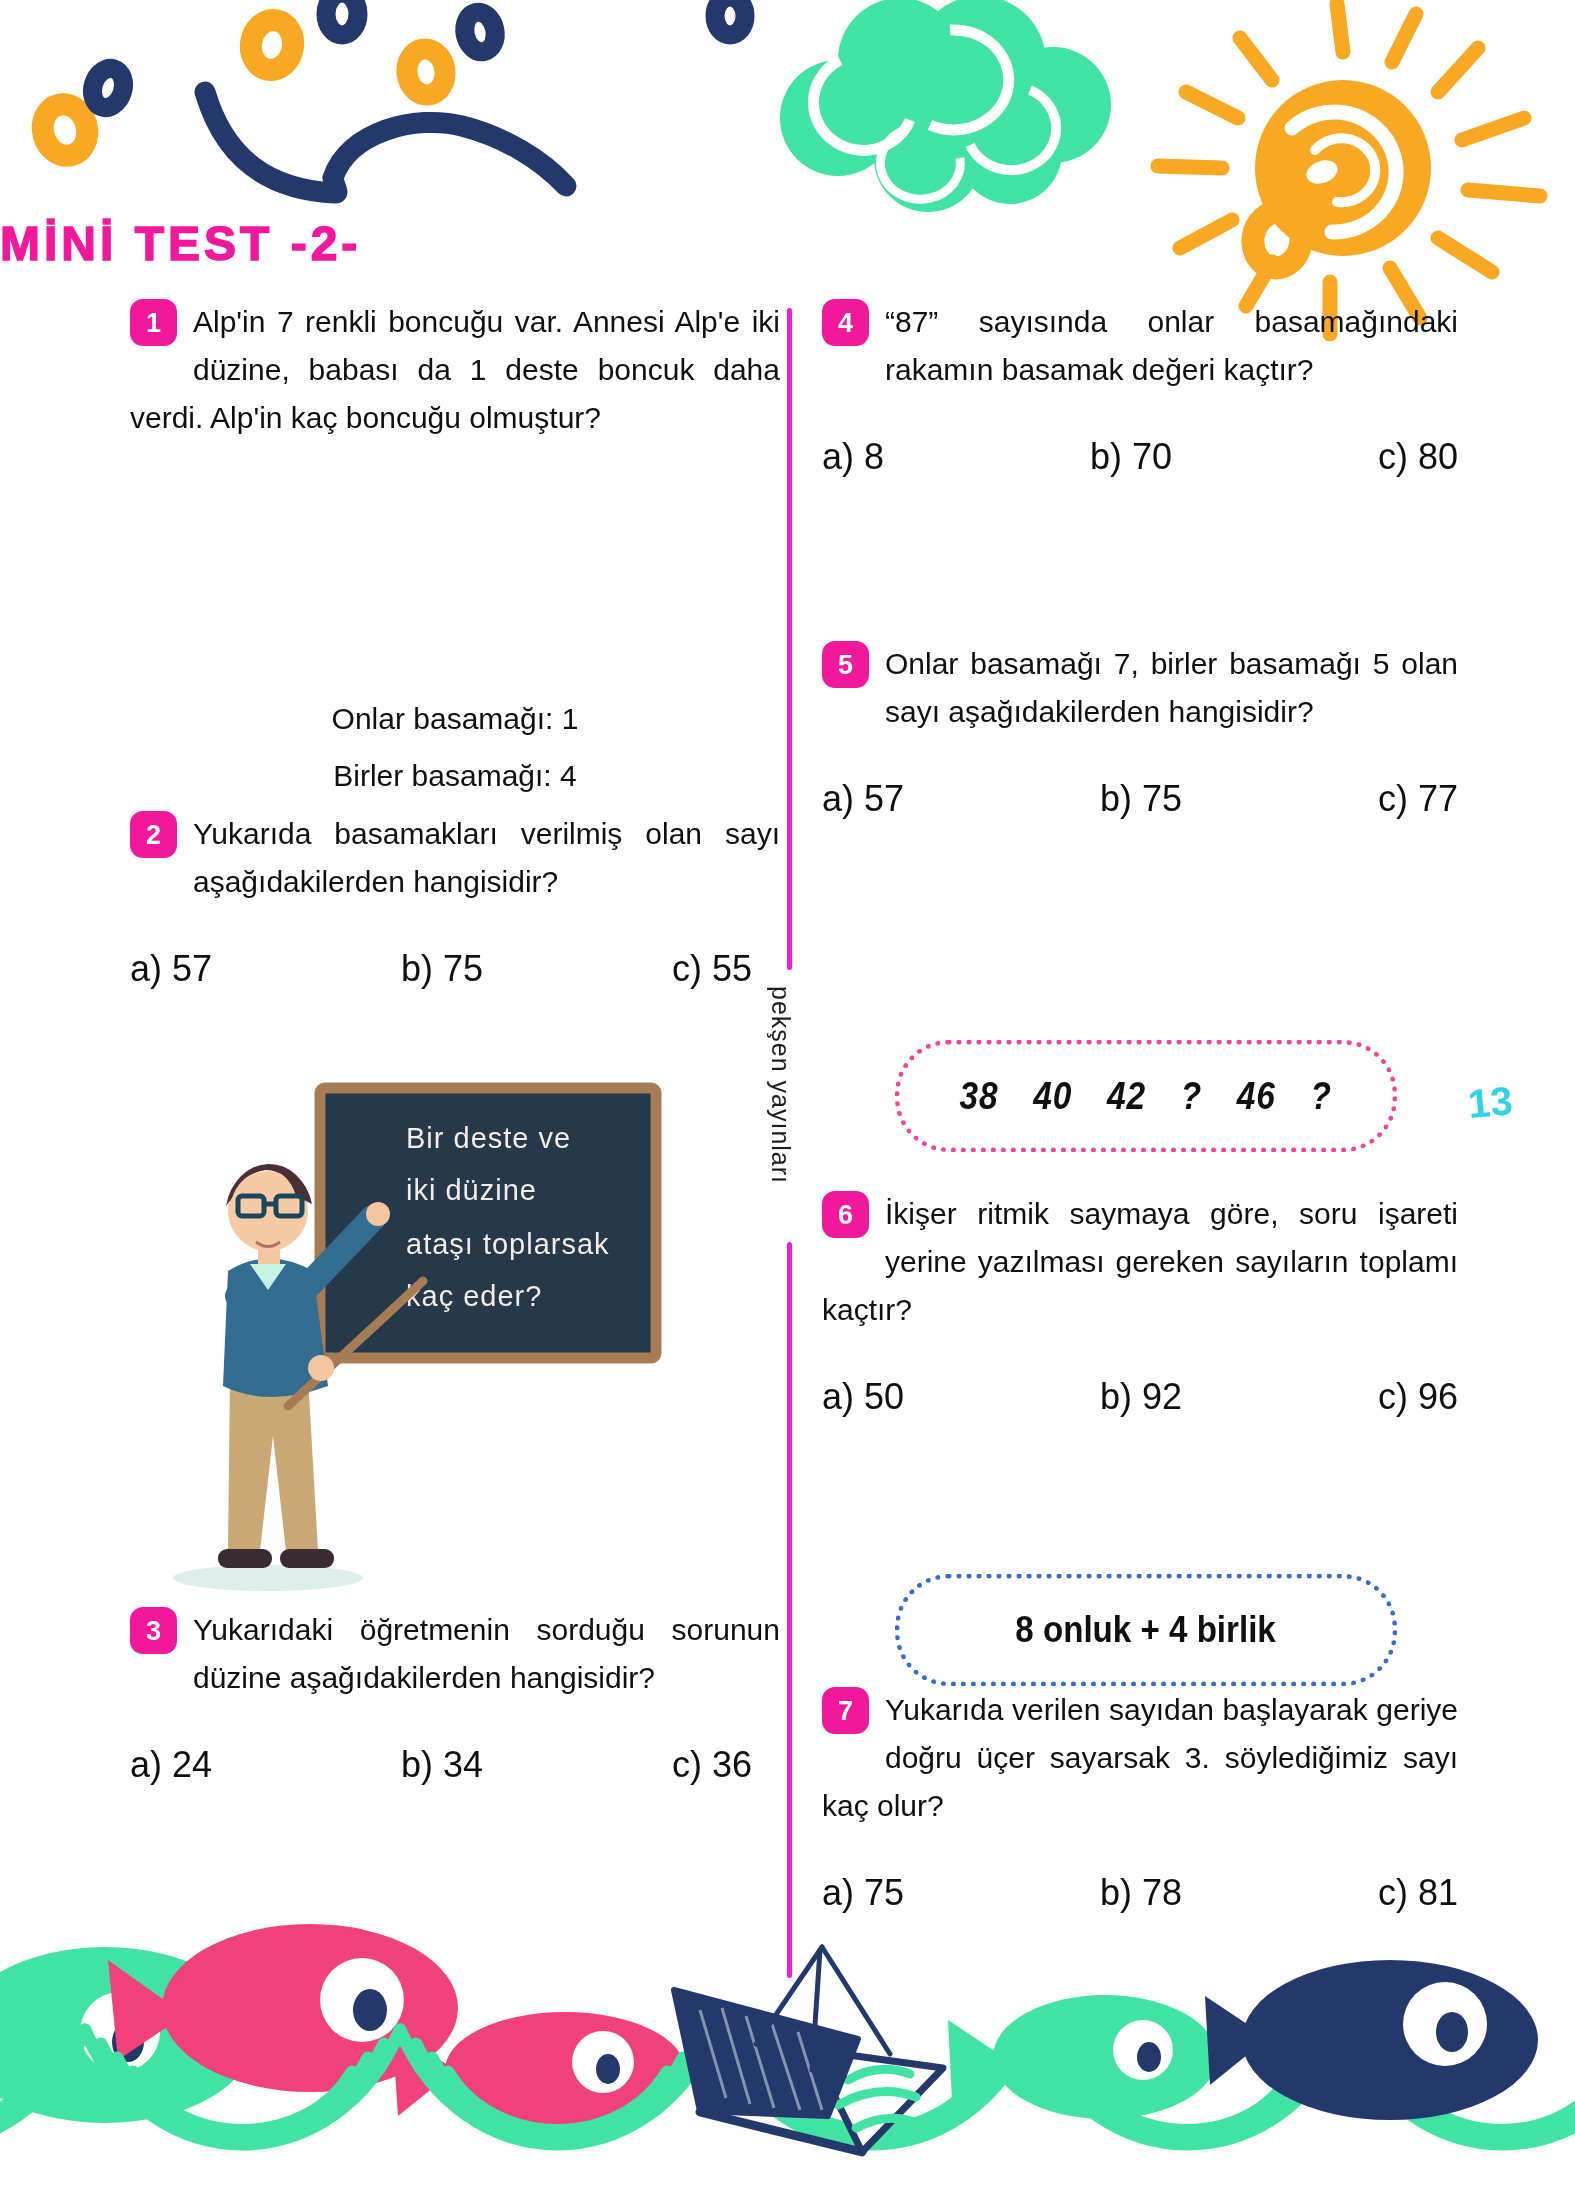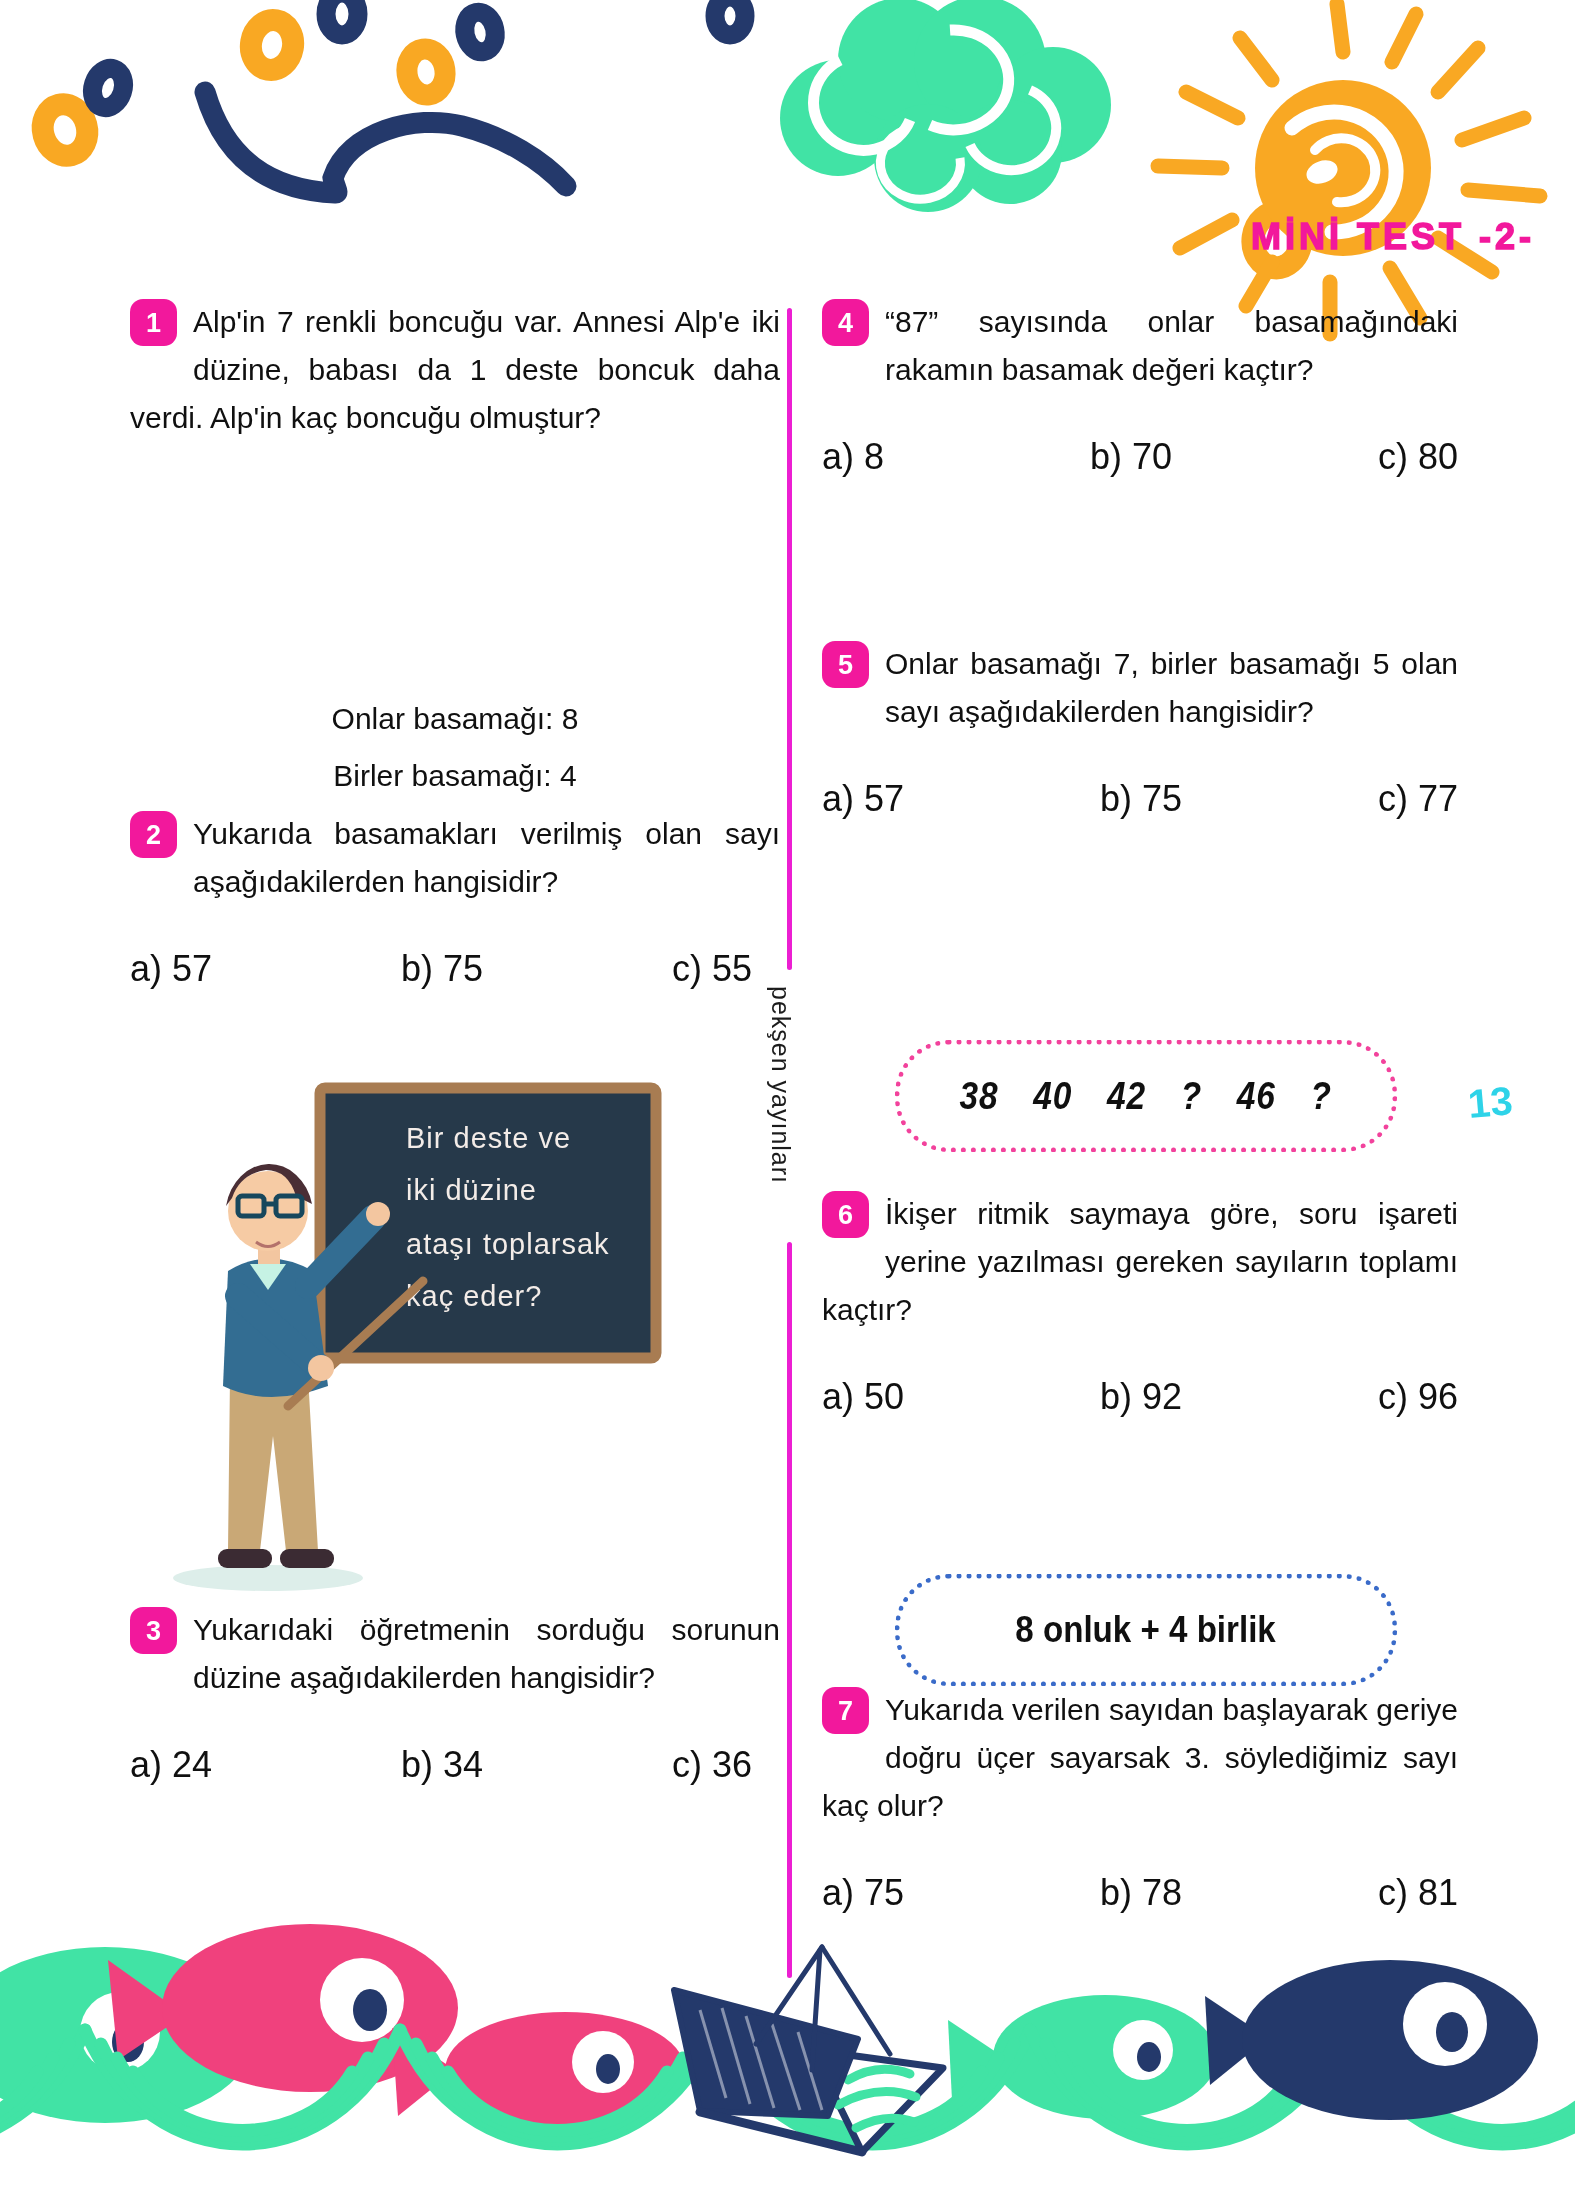--- a/index.html
+++ b/index.html
@@ -1,22 +1,22 @@
 <!DOCTYPE html>
 <html><head>
 <meta charset="utf-8">
 <style>
   html,body{margin:0;padding:0;background:#fff;}
   .page{position:relative;width:1575px;height:2205px;background:#fff;overflow:hidden;
         font-family:"Liberation Sans",sans-serif;color:#101010;}
   svg{display:block;}
   .decor-top{position:absolute;left:0;top:0;}
   .decor-bottom{position:absolute;left:0;top:1920px;}
-  .title{position:absolute;top:216px;left:0;width:1535px;margin:0;text-align:right;
-         font-size:36px;font-weight:bold;letter-spacing:4px;color:#f2189c;
+  .title{position:absolute;top:216px;left:0;width:1535px;margin:0;text-align:left;
+         font-size:48px;font-weight:bold;letter-spacing:4px;color:#f2189c;
          -webkit-text-stroke:1.5px #f2189c;}
   .divider{position:absolute;left:787px;width:5px;background:#ec1fd2;border-radius:3px;}
   .divider.seg1{top:308px;height:662px;}
   .divider.seg2{top:1242px;height:736px;}
   .publisher{position:absolute;left:766px;top:986px;height:252px;writing-mode:vertical-rl;
              font-size:25px;letter-spacing:1px;color:#1c1c1c;}
   .page-number{position:absolute;left:1468px;top:1080px;font-size:40px;font-weight:bold;
                color:#2ed3e8;transform:rotate(-5deg);}
   .q{position:absolute;}
   .q1{left:130px;top:298px;width:650px;}
@@ -106,21 +106,21 @@
 
   <section class="q q1">
     <p class="qtext">
       <span class="badge">1</span>
       <span>Alp'in 7 renkli boncuğu var. Annesi Alp'e iki düzine, babası da 1 deste boncuk daha verdi. Alp'in kaç boncuğu olmuştur?</span>
     </p>
   </section>
 
   <section class="q q2">
     <div class="prelines">
-      <div>Onlar basamağı: 8</div>
+      <div>Onlar basamağı: 1</div>
       <div>Birler basamağı: 4</div>
     </div>
     <p class="qtext">
       <span class="badge">2</span>
       <span>Yukarıda basamakları verilmiş olan sayı aşağıdakilerden hangisidir?</span>
     </p>
     <div class="opts">
       <span class="opt"><span>a)</span><span class="val">57</span></span>
       <span class="opt"><span>b)</span><span class="val">75</span></span>
       <span class="opt"><span>c)</span><span class="val">55</span></span>

